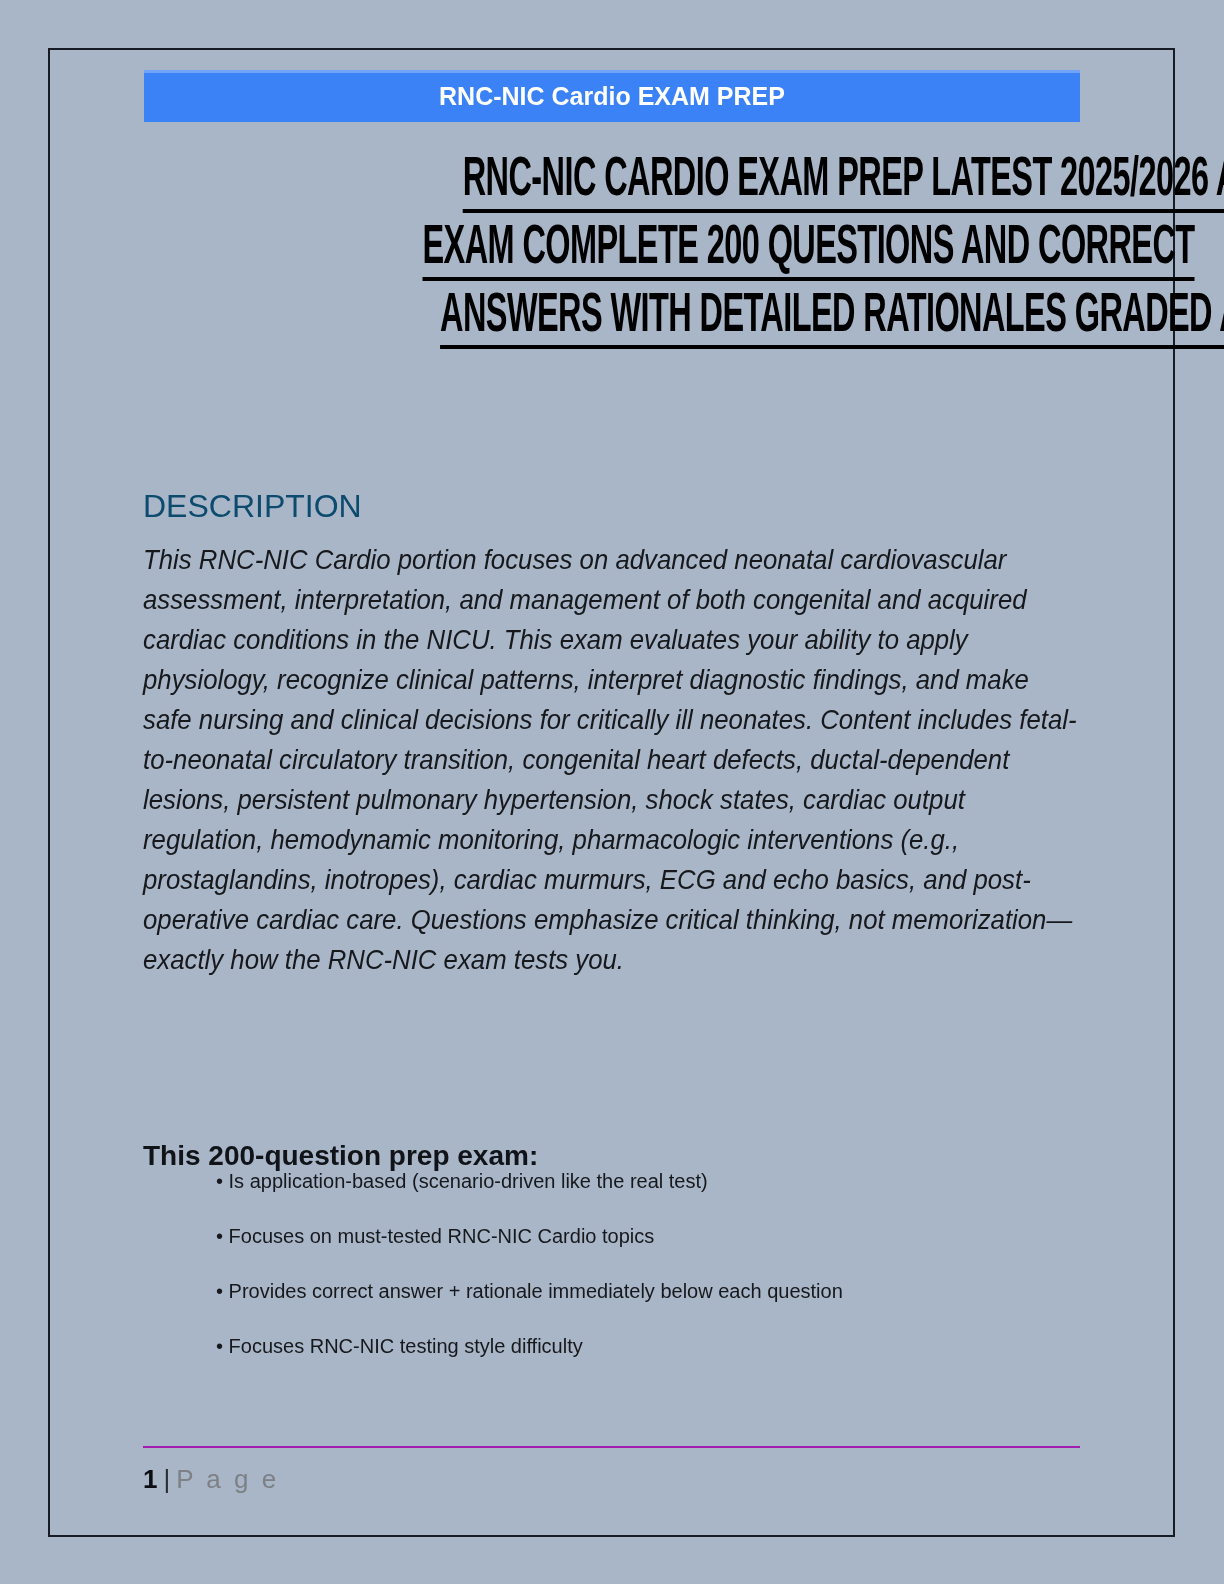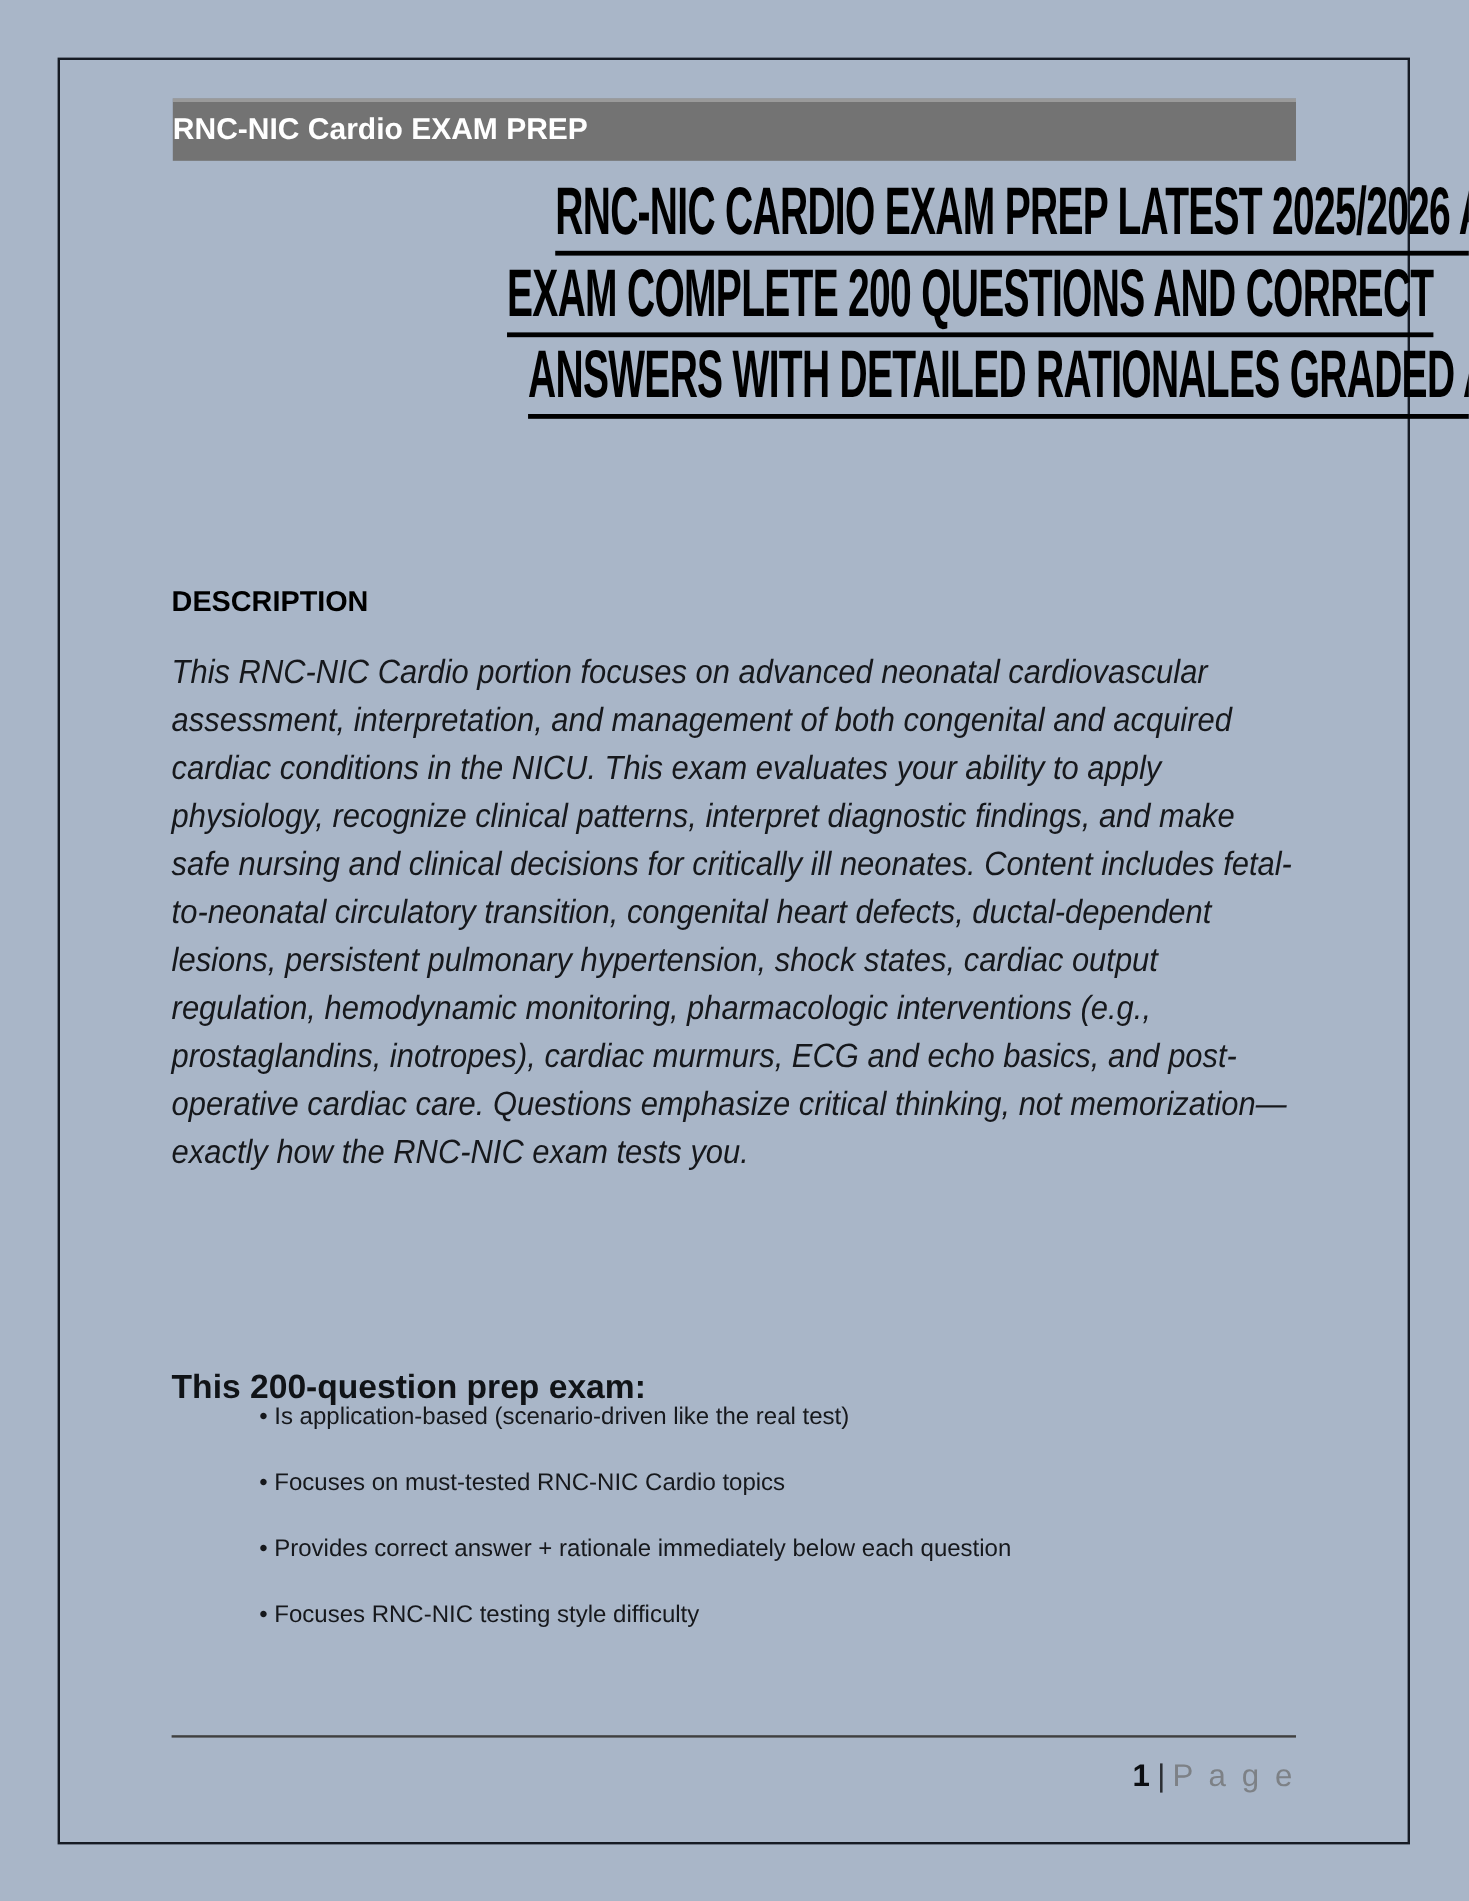--- a/index.html
+++ b/index.html
@@ -12,25 +12,25 @@
     color:#14161a;
   }
   .page-border {
     position:absolute;
     left:48px; top:48px;
     width:1127px; height:1489px;
     border:2px solid #161b24;
   }
   .banner {
     position:absolute;
-    left:144px; top:82px;
+    left:144px; top:70px;
     width:936px; height:52px;
-    background:#737373;
+    background:#3b82f6;
     box-shadow: inset 0 3px 0 rgba(255,255,255,0.28);
-    display:flex; align-items:center; justify-content:flex-start;
+    display:flex; align-items:center; justify-content:center;
     color:#ffffff;
     font-weight:bold;
     font-size:25px;
   }
   .title-block {
     position:absolute;
     left:143px; top:148px;
     width:937px;
     text-align:center;
   }
@@ -44,23 +44,23 @@
     white-space:nowrap;
     color:#000000;
     transform:scaleX(0.58);
     transform-origin:center top;
     border-bottom:4px solid #000000;
     padding-bottom:5px;
   }
   .description-heading {
     position:absolute;
     left:143px; top:488px;
-    font-weight:bold;
-    font-size:24px;
-    color:#000000;
+    font-weight:normal;
+    font-size:32px;
+    color:#0c4a6e;
   }
   .description-body {
     position:absolute;
     left:143px; top:540px;
     width:1020px;
     transform:scaleX(0.92);
     transform-origin:left top;
     font-style:italic;
     font-size:28px;
     line-height:40px;
@@ -84,24 +84,23 @@
   .bullet-item {
     line-height:39px;
     margin-bottom:16px;
     white-space:nowrap;
   }
   .bullet-dot::before { content:"\2022\00a0"; }
   .page-footer {
     position:absolute;
     left:143px; top:1446px;
     width:937px;
-    border-top:2px solid #404040;
+    border-top:2px solid #a21caf;
     padding-top:16px;
     font-size:26px;
-    text-align:right;
   }
   .page-number { font-weight:bold; color:#0c0e12; }
   .footer-separator { color:#2b2e33; padding:0 6px; }
   .page-label { color:#7d8186; letter-spacing:3px; }
 </style>
 </head>
 <body>
 
 <div class="page-border"></div>
 

